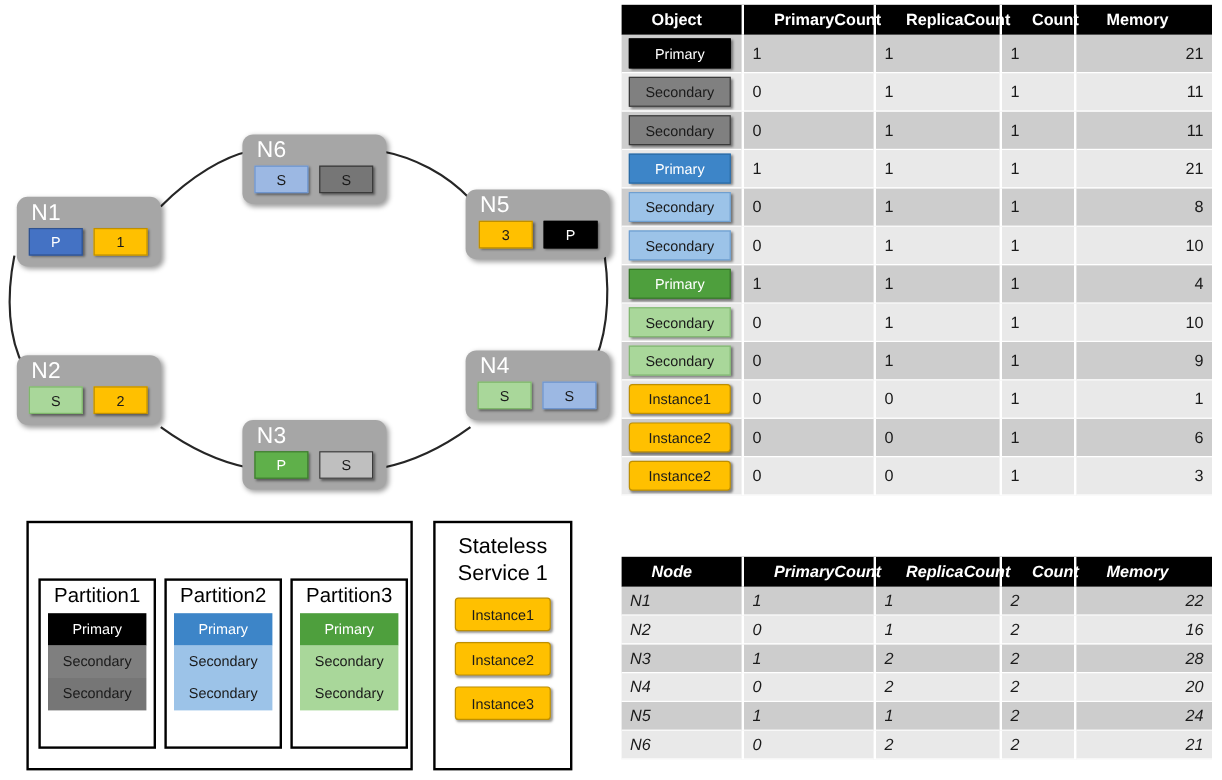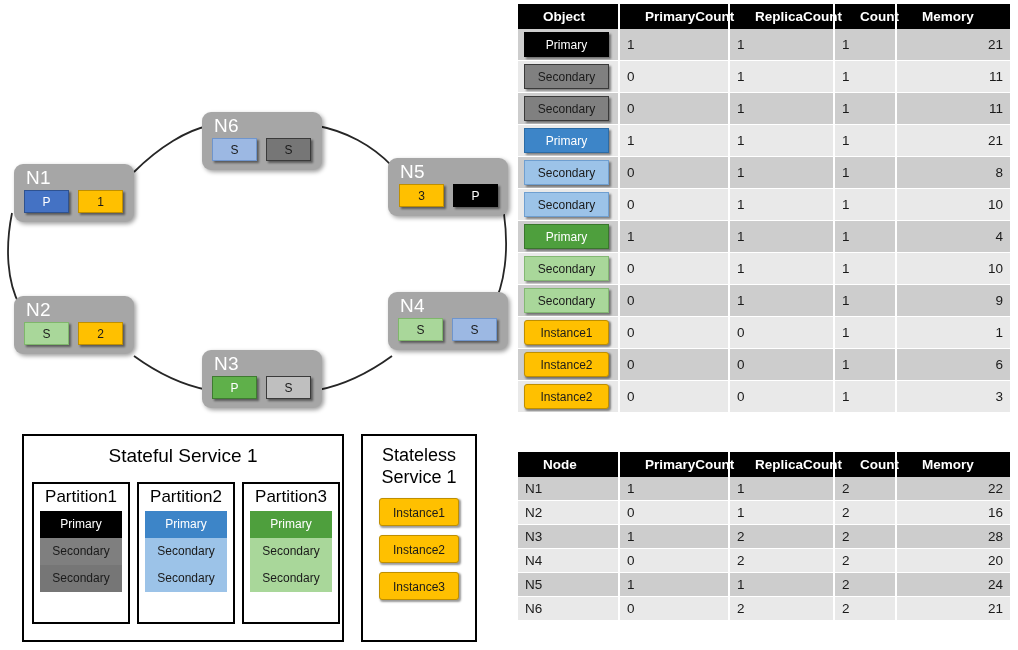--- a/index.html
+++ b/index.html
@@ -160,21 +160,21 @@
   }
 
   
   .data-table {
     position: absolute;
     border-collapse: collapse;
     font-size: 13.5px;
     table-layout: fixed;
   }
   #object-table { left: 518px; top: 4px; width: 492px; }
-  #node-table   { left: 518px; top: 452px; width: 492px; }
+  #node-table   { left: 518px; top: 464px; width: 492px; font-style: italic; }
 
   .data-table th {
     background: #000000;
     color: #ffffff;
     text-align: left;
     font-size: 13.5px;
     font-weight: bold;
     padding: 5px 25px;
     border-right: 2px solid #ffffff;
     white-space: nowrap;
@@ -276,21 +276,20 @@
   <div class="node-box" id="node-n6" style="left:202px; top:112px; width:120px; height:58px;">
     <div class="node-label">N6</div>
     <div class="node-slots">
       <div class="slot lightblue">S</div>
       <div class="slot darkgray">S</div>
     </div>
   </div>
 </div>
 
 <div id="stateful-service">
-  <div id="stateful-title">Stateful Service 1</div>
   <div class="partitions-row">
 
     <div class="partition-box">
       <div class="partition-title">Partition1</div>
       <div class="replica-stack">
         <div class="replica p-black">Primary</div>
         <div class="replica s-gray1">Secondary</div>
         <div class="replica s-gray2">Secondary</div>
       </div>
     </div>

